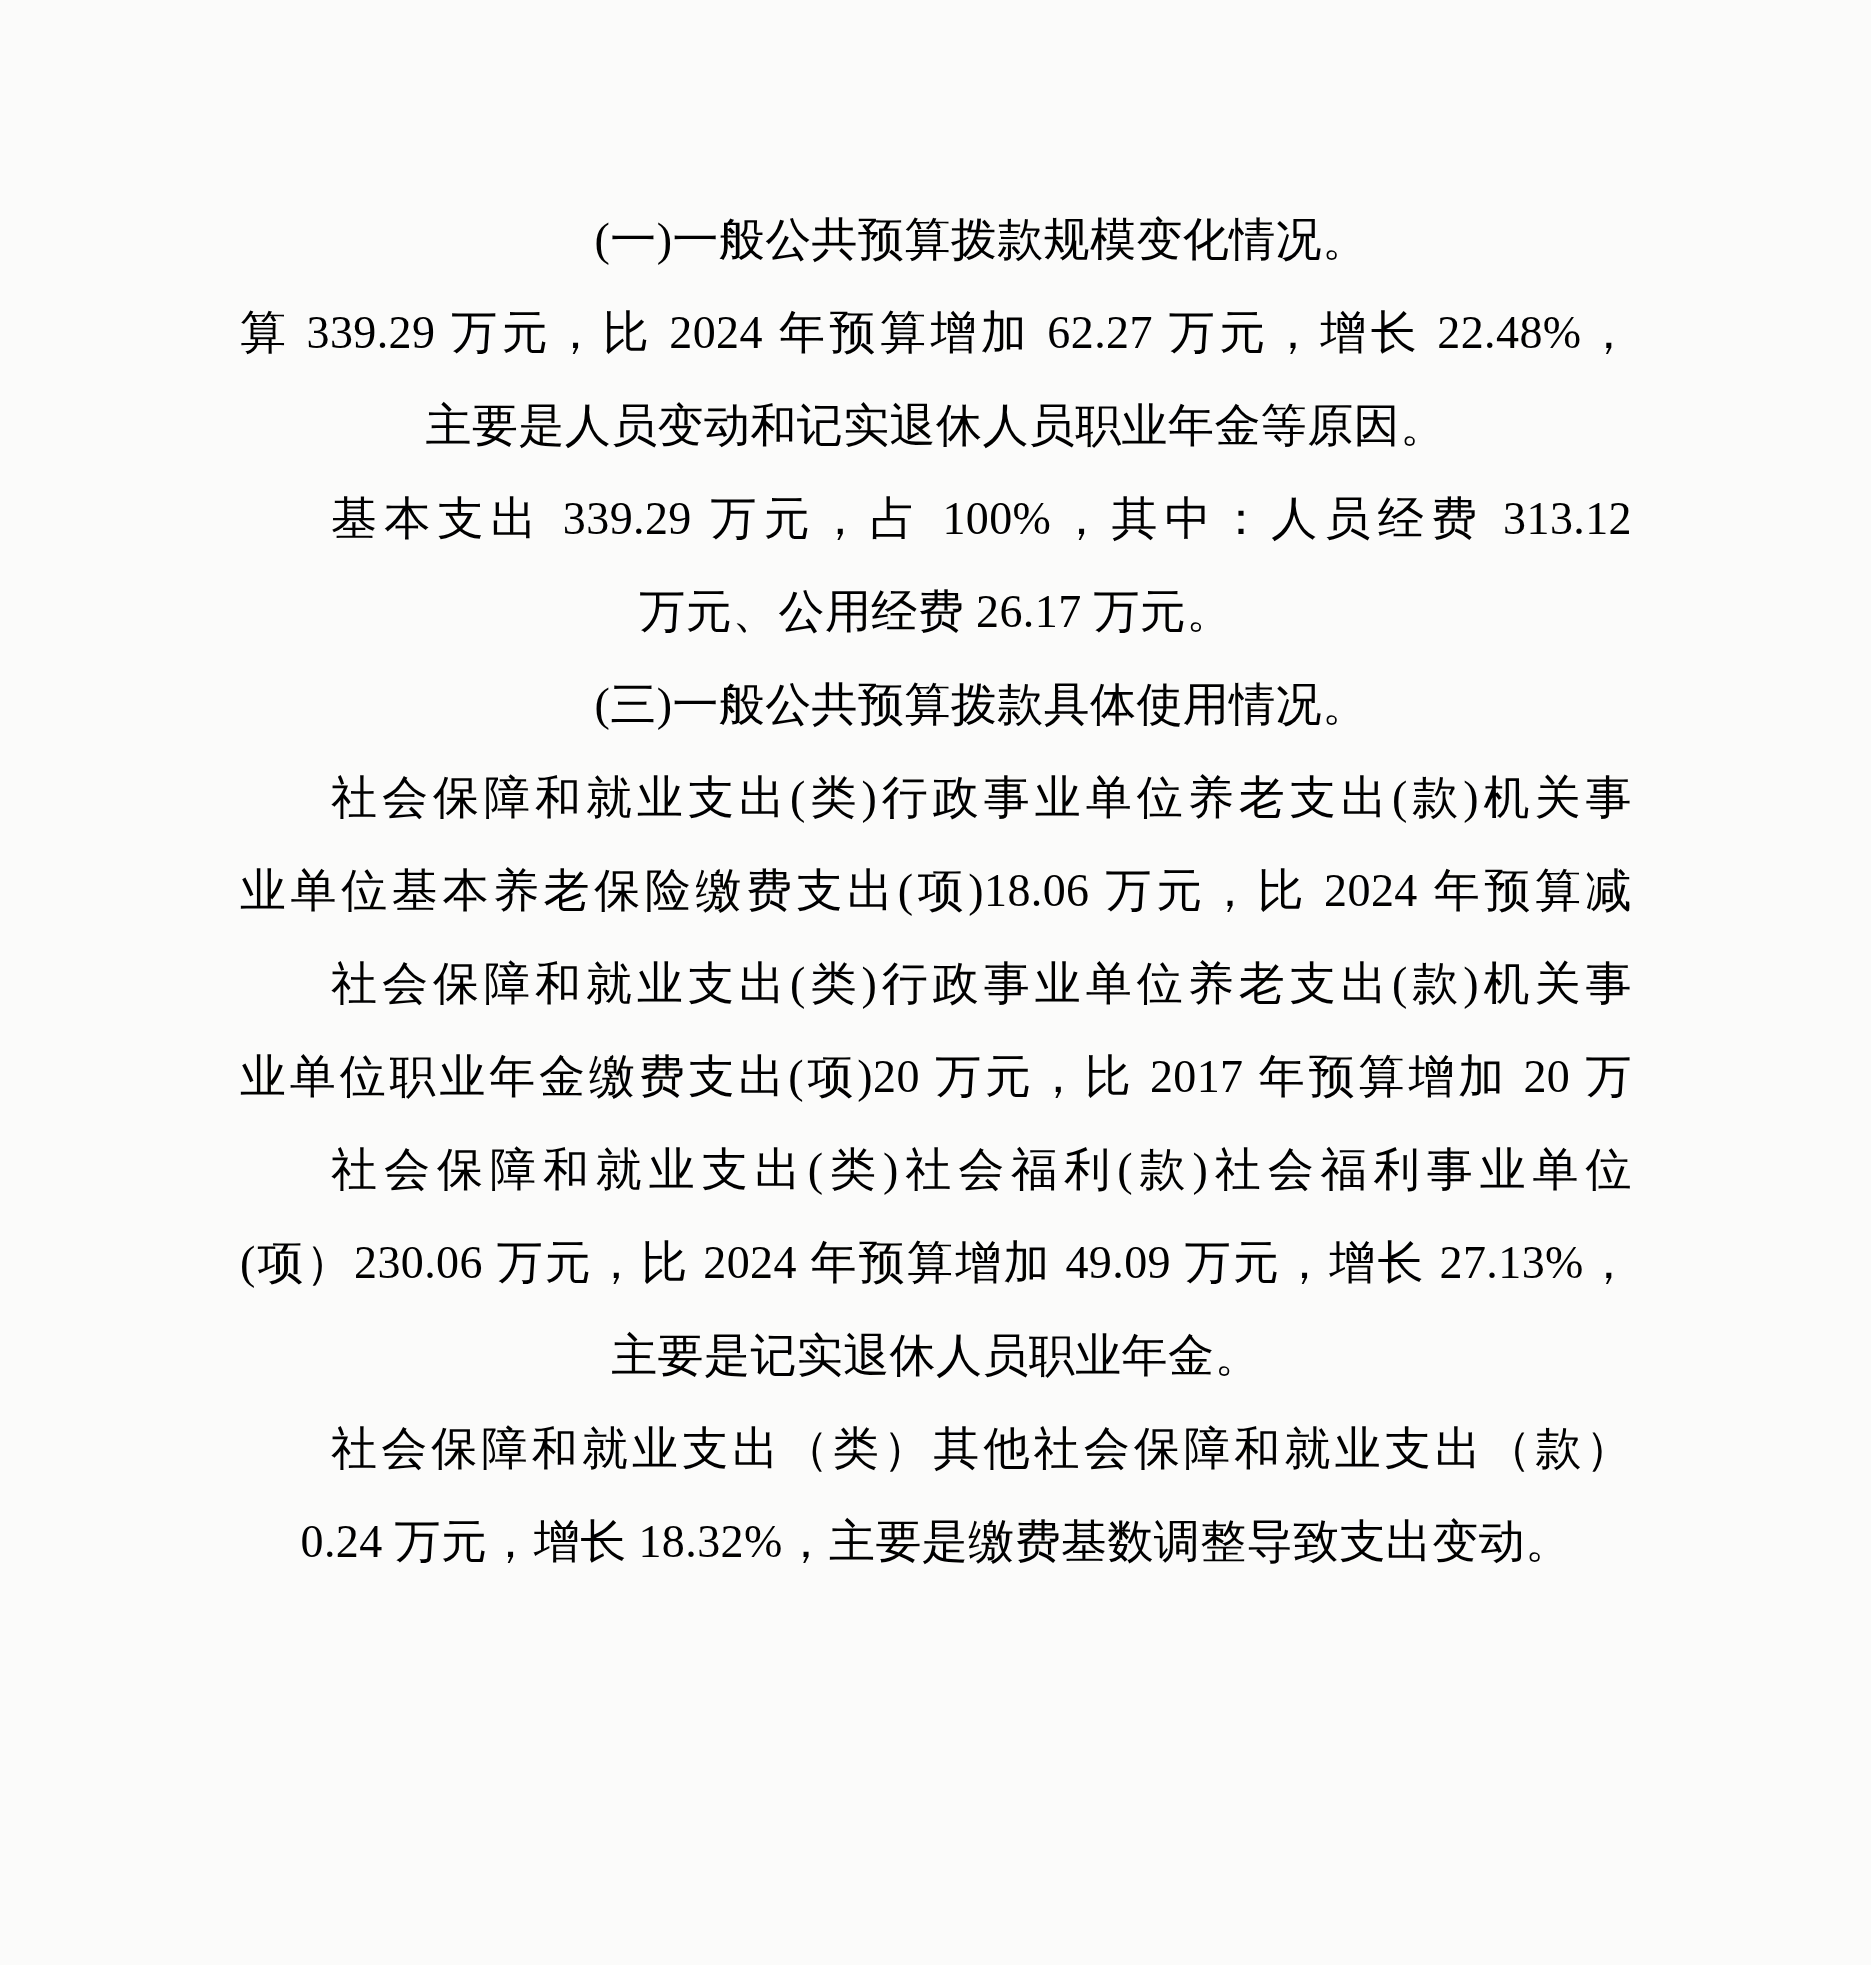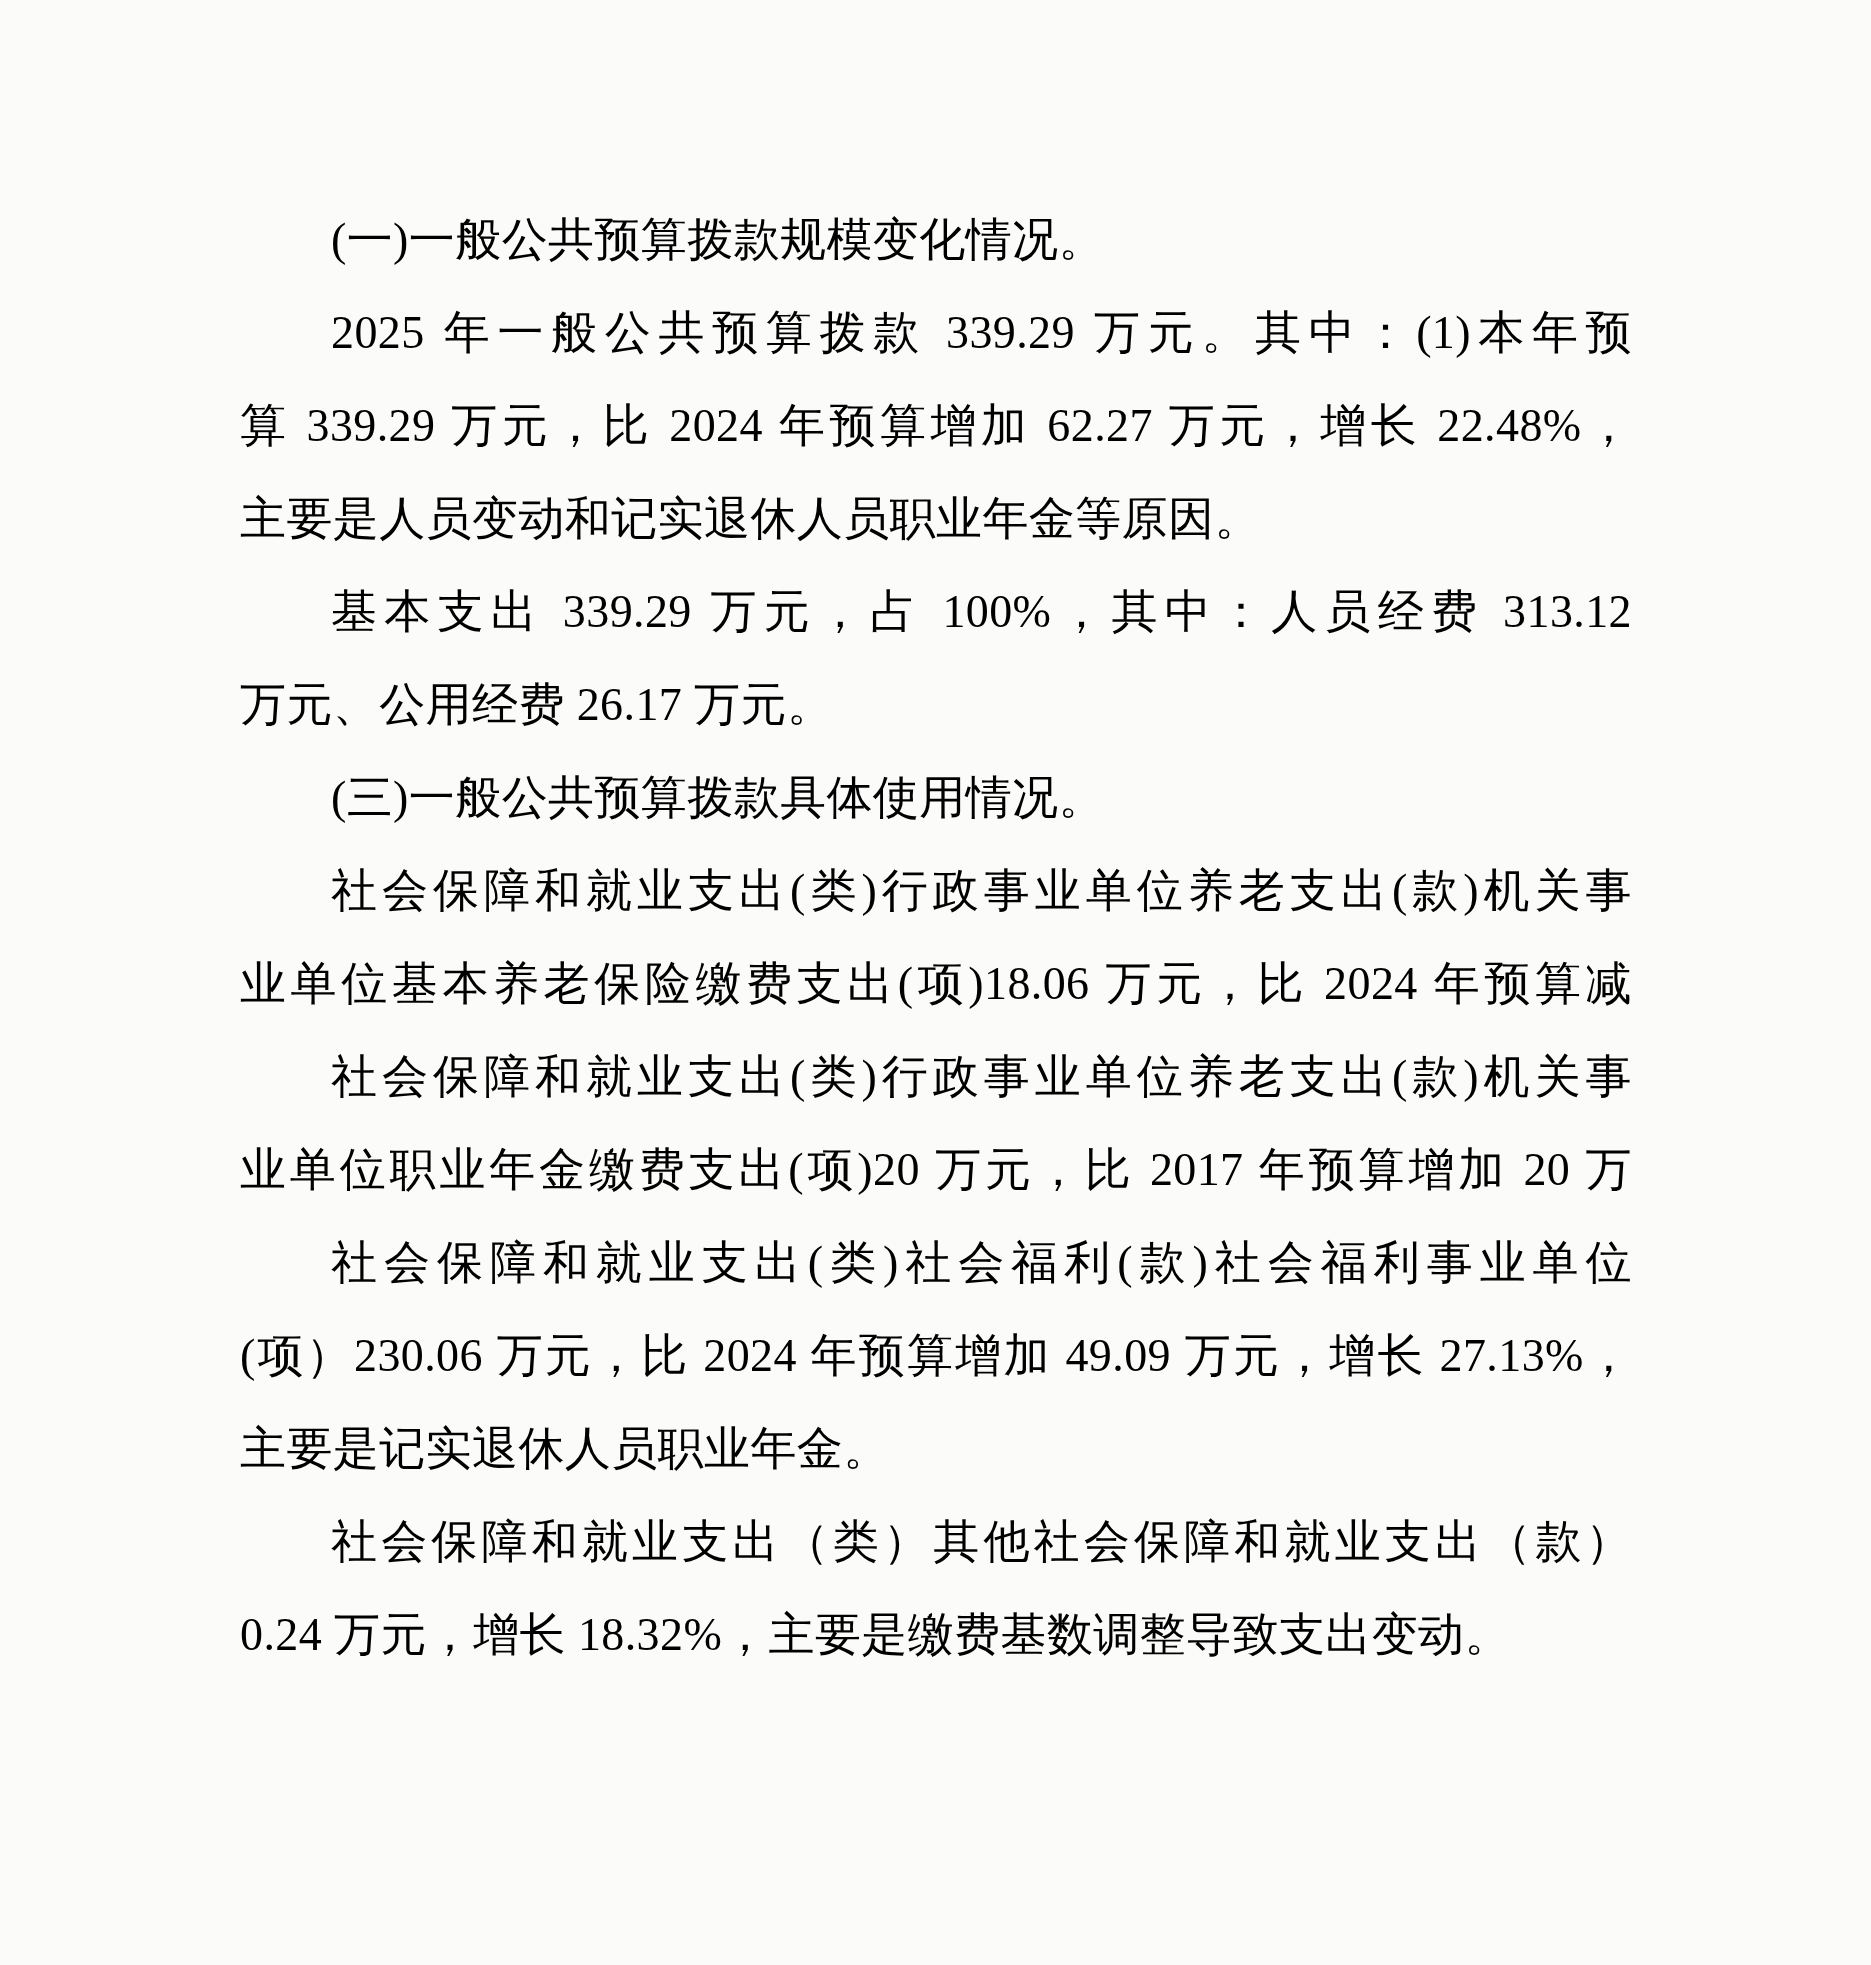--- a/index.html
+++ b/index.html
@@ -22,42 +22,41 @@
     top: 193px;
     width: 1392px;
     font-size: 46px;
     line-height: 93px;
     letter-spacing: 0.4px;
   }
   .paragraph { margin: 0; padding: 0; }
   .line {
     height: 93px;
     overflow: hidden;
-    text-align: left;
+    text-align: center;
   }
   .line.fill {
     text-align: justify;
     text-align-last: justify;
   }
   .line.indent {
     text-indent: 91px;
   }
 </style>
 </head>
 <body>
 
 <div class="page">
   <div class="text-block">
 
     <div class="paragraph">
       <div class="line indent">(一)一般公共预算拨款规模变化情况。</div>
     </div>
 
     <div class="paragraph">
-      <div class="line indent fill">2025 年一般公共预算拨款 339.29 万元。其中：(1)本年预</div>
       <div class="line fill">算 339.29 万元，比 2024 年预算增加 62.27 万元，增长 22.48%，</div>
       <div class="line">主要是人员变动和记实退休人员职业年金等原因。</div>
     </div>
 
 
     <div class="paragraph">
       <div class="line indent fill">基本支出 339.29 万元，占 100%，其中：人员经费 313.12</div>
       <div class="line">万元、公用经费 26.17 万元。</div>
     </div>
 

